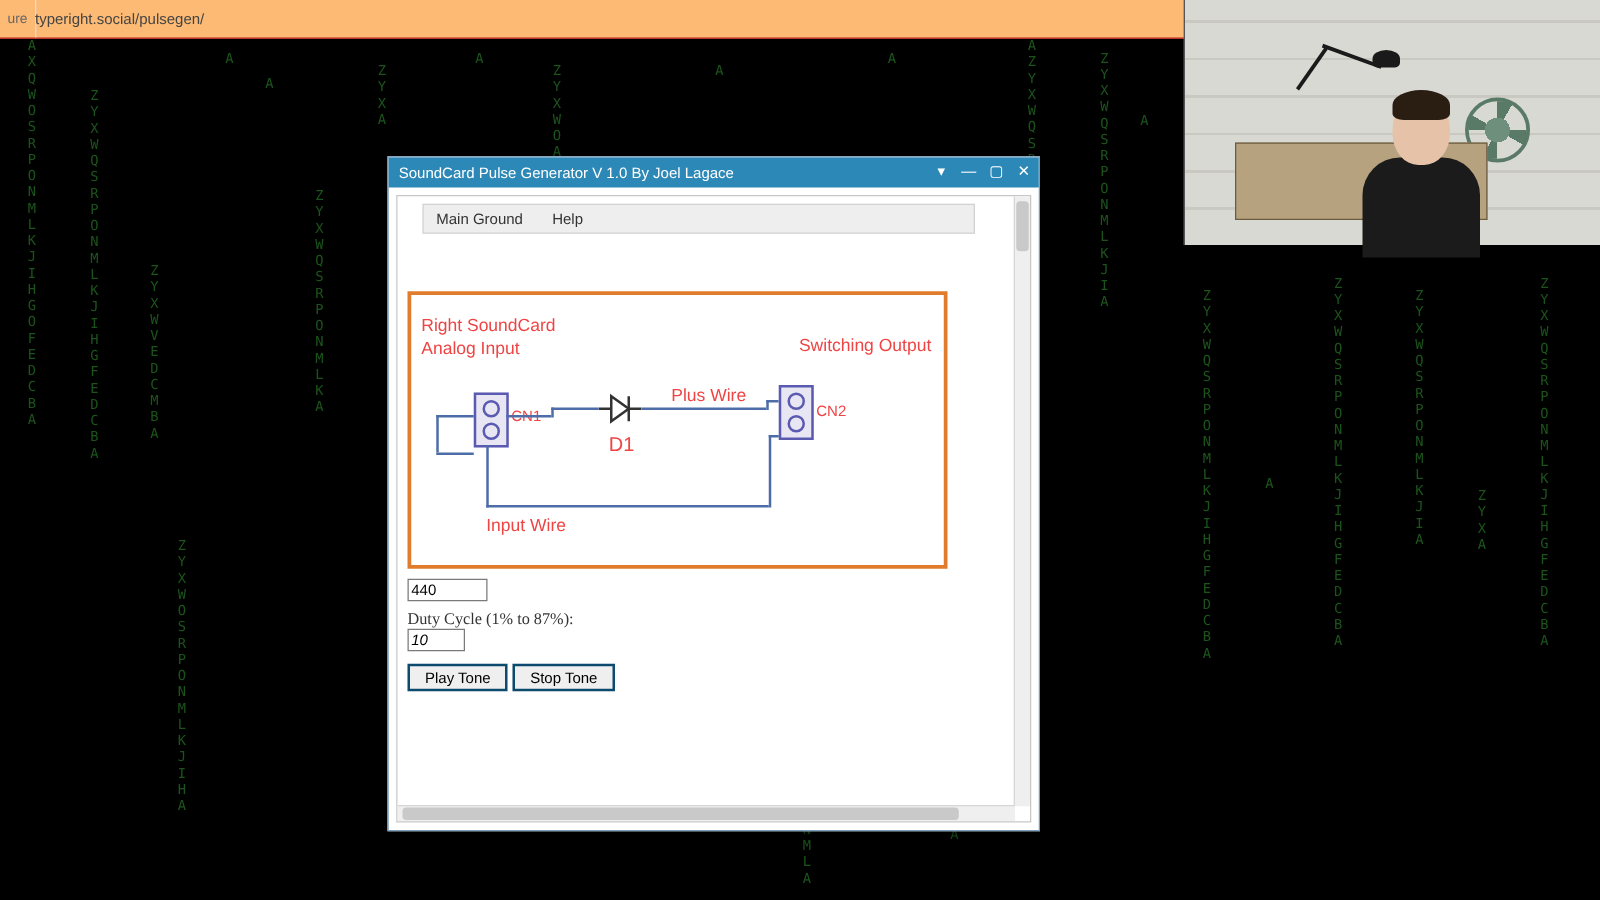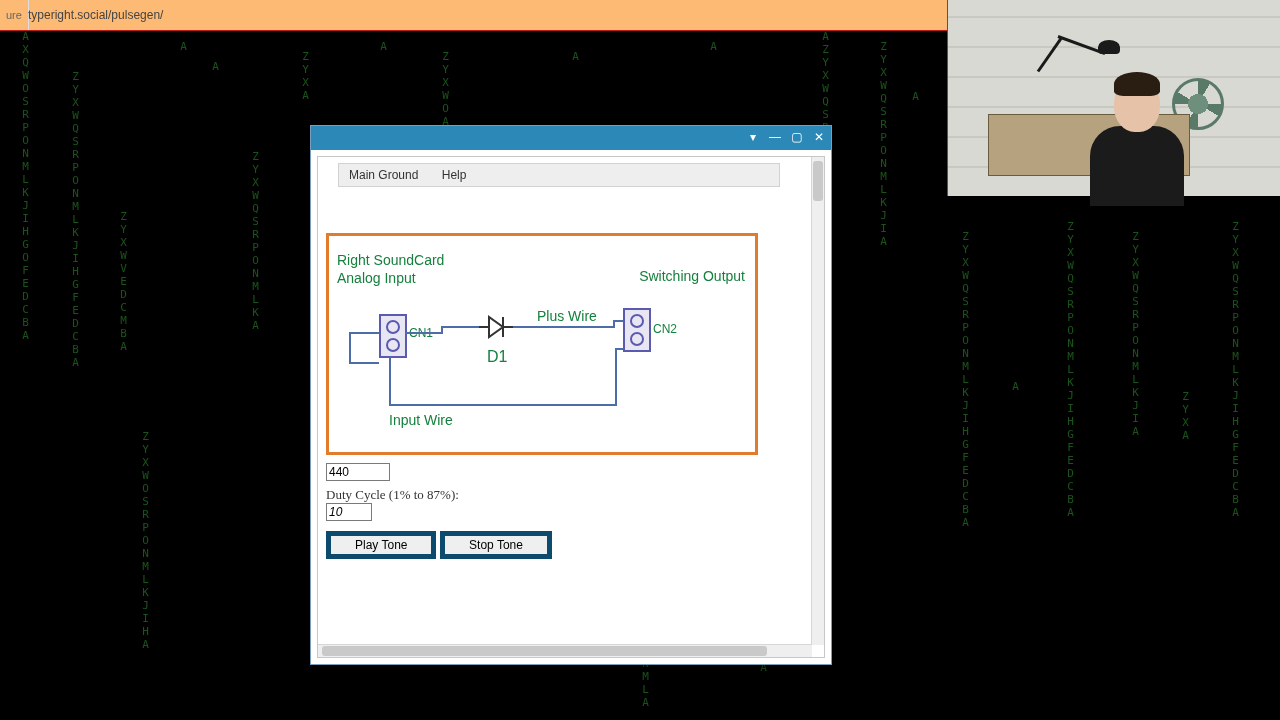--- a/index.html
+++ b/index.html
@@ -34,31 +34,31 @@
   .titlebar .btns span{width:16px;height:16px;display:inline-flex;align-items:center;justify-content:center;font-size:12px;color:#fff;cursor:pointer;}
   .client{position:absolute;left:6px;top:30px;right:6px;bottom:6px;background:#fff;border:1px solid #c7c7c7;overflow:hidden;}
   .vscroll{position:absolute;right:0;top:0;width:12px;height:calc(100% - 12px);background:#efefef;border-left:1px solid #d6d6d6;}
   .vscroll .thumb{position:absolute;left:1px;top:4px;width:10px;height:40px;background:#c9c9c9;border-radius:3px;}
   .hscroll{position:absolute;left:0;bottom:0;height:12px;width:calc(100% - 12px);background:#efefef;border-top:1px solid #d6d6d6;}
   .hscroll .thumb{position:absolute;top:1px;left:4px;height:10px;width:90%;background:#c9c9c9;border-radius:3px;}
   .content{position:absolute;left:6px;top:6px;right:18px;bottom:18px;}
   .menubar{height:22px;background:#eee;border:1px solid #d2d2d2;margin:0 0 10px 14px;width:440px;font-size:12px;color:#333;}
   .menubar span{display:inline-block;padding:4px 10px;cursor:pointer;}
   .diagram-frame{margin:46px 0 8px 2px;width:426px;height:216px;border:3px solid #e07c2c;background:#fff;position:relative;}
-  .diagram-frame .lbl{position:absolute;font-size:14px;color:#15803d;}
+  .diagram-frame .lbl{position:absolute;font-size:14px;color:#ef4444;}
   .diode svg{display:block}
   .conn{position:absolute;width:24px;height:40px;border:2px solid #5a5ab0;background:#e9e6f4;}
   .conn .dot{width:10px;height:10px;border:2px solid #5a5ab0;border-radius:50%;margin:4px auto;}
   .wire{position:absolute;background:#4d6da8;}
   .wireH{height:2px;} .wireV{width:2px;}
   .form{margin-left:2px;font-size:13px;color:#333;}
   .form label{display:block;margin-top:6px;font-family:"Times New Roman",serif;}
   .form input[type=text]{width:58px;border:1px solid #7a7a7a;font-size:12px;padding:1px 2px;}
   .form .btnrow{margin-top:10px;}
-  .form button{font-size:12px;padding:2px 24px;background:#efefef;border:5px solid #0c4a6e;cursor:pointer;}
+  .form button{font-size:12px;padding:2px 12px;background:#efefef;border:2px solid #0c4a6e;cursor:pointer;}
 </style>
 </head>
 <body>
 
 <div class="addr-bar">
   <div class="secure">ure</div>
   <div class="url">typeright.social/pulsegen/</div>
 </div>
 
 <div class="matrix">
@@ -101,20 +101,21 @@
   <div class="desk"></div>
   <div class="person">
     <div class="body"></div>
       <div class="head"></div>
       <div class="hair"></div>
   </div>
 </div>
 
 <div class="win">
   <div class="titlebar">
+    <span>SoundCard Pulse Generator V 1.0 By Joel Lagace</span>
     <div class="btns">
       <span>▾</span>
       <span>—</span>
       <span>▢</span>
       <span>✕</span>
     </div>
   </div>
 
   <div class="client">
     <div class="content">

